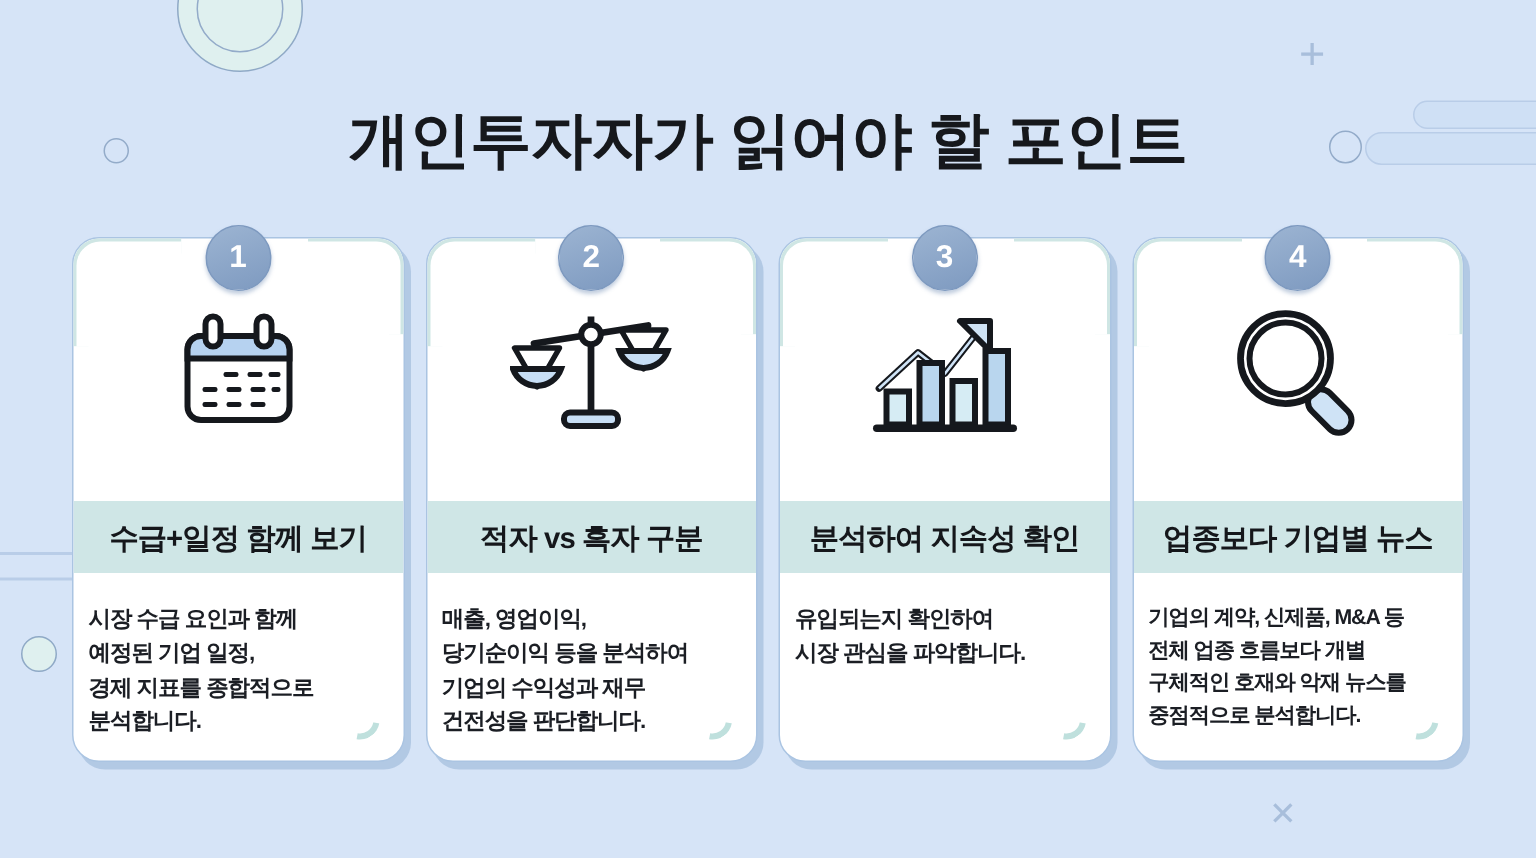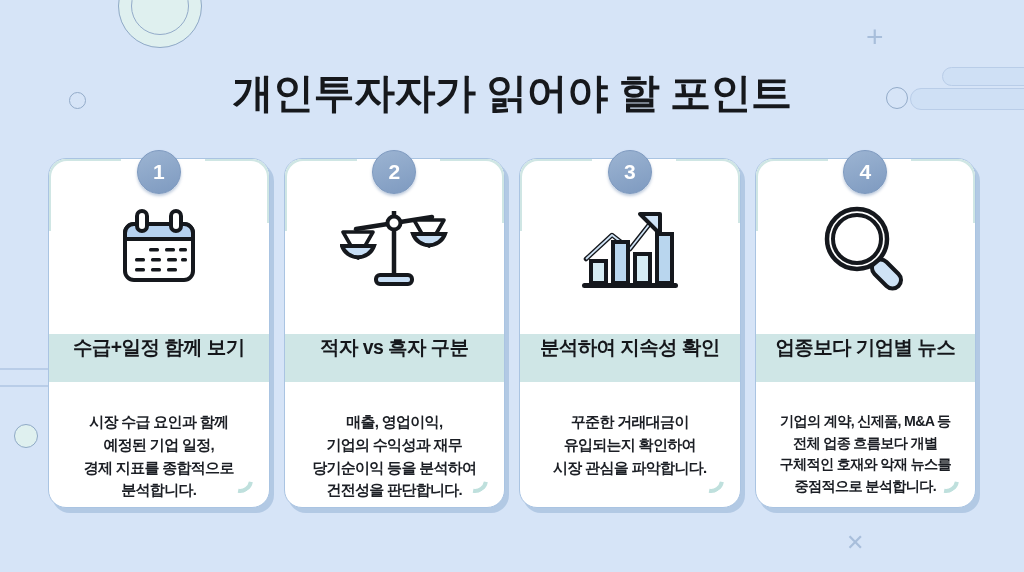--- a/index.html
+++ b/index.html
@@ -95,40 +95,39 @@
     height:175px;
     display:flex;
     align-items:center;
     justify-content:center;
   }
   .card-title-band {
     position:relative; z-index:2;
     background:#cfe6e6;
     height:48px;
     display:flex;
+    align-items:center;
     justify-content:center;
   }
   .card-title {
     font-size:19.5px;
     font-weight:bold;
     color:#15171b;
     letter-spacing:-0.6px;
     white-space:nowrap;
   }
   .card-body {
     position:relative; z-index:2;
     flex:1;
-    padding:1px 10px 0;
-    text-align:center;
+    padding:20px 10px 0;
     font-size:15px;
     font-weight:bold;
     line-height:1.52;
     color:#1b1e24;
     letter-spacing:-0.7px;
-    margin-top:28px;
   }
   .card-body div { white-space:nowrap; }
 
   
   .card-arc {
     position:absolute;
     right:16px; bottom:14px;
     width:26px; height:26px;
     border:4px solid #bfe0dd;
     border-top-color:transparent;
@@ -229,22 +228,22 @@
           <path d="M73 35 a17 17 0 0 0 32 0 z" fill="#c7def5" stroke="#15181d" stroke-width="4"></path>
           <path d="M73 35 h32" stroke="#15181d" stroke-width="4"></path>
           <rect x="36" y="76" width="36" height="9" rx="4" fill="#c7def5" stroke="#15181d" stroke-width="4"></rect>
         </svg>
       </div>
       <div class="card-title-band">
         <span class="card-title">적자 vs 흑자 구분</span>
       </div>
       <div class="card-body">
         <div>매출, 영업이익,</div>
+        <div>당기순이익 등을 분석하여</div>
         <div>기업의 수익성과 재무</div>
-        <div>당기순이익 등을 분석하여</div>
         <div>건전성을 판단합니다.</div>
       </div>
       <div class="card-arc"></div>
     </div>
     <div class="badge">2</div>
   </div>
 
   <div class="card-wrap">
     <div class="card">
       <div class="card-icon">
@@ -256,21 +255,20 @@
           <rect x="35" y="41" width="15" height="41" fill="#b9d6ee" stroke="#15181d" stroke-width="4"></rect>
           <rect x="57" y="53" width="15" height="29" fill="#d6ecf4" stroke="#15181d" stroke-width="4"></rect>
           <rect x="79" y="33" width="15" height="49" fill="#b9d6ee" stroke="#15181d" stroke-width="4"></rect>
           <rect x="4" y="82" width="96" height="5" rx="2.5" fill="#15181d"></rect>
         </svg>
       </div>
       <div class="card-title-band">
         <span class="card-title">분석하여 지속성 확인</span>
       </div>
       <div class="card-body">
-        <div>꾸준한 거래대금이</div>
         <div>유입되는지 확인하여</div>
         <div>시장 관심을 파악합니다.</div>
       </div>
       <div class="card-arc"></div>
     </div>
     <div class="badge">3</div>
   </div>
 
   <div class="card-wrap">
     <div class="card">

